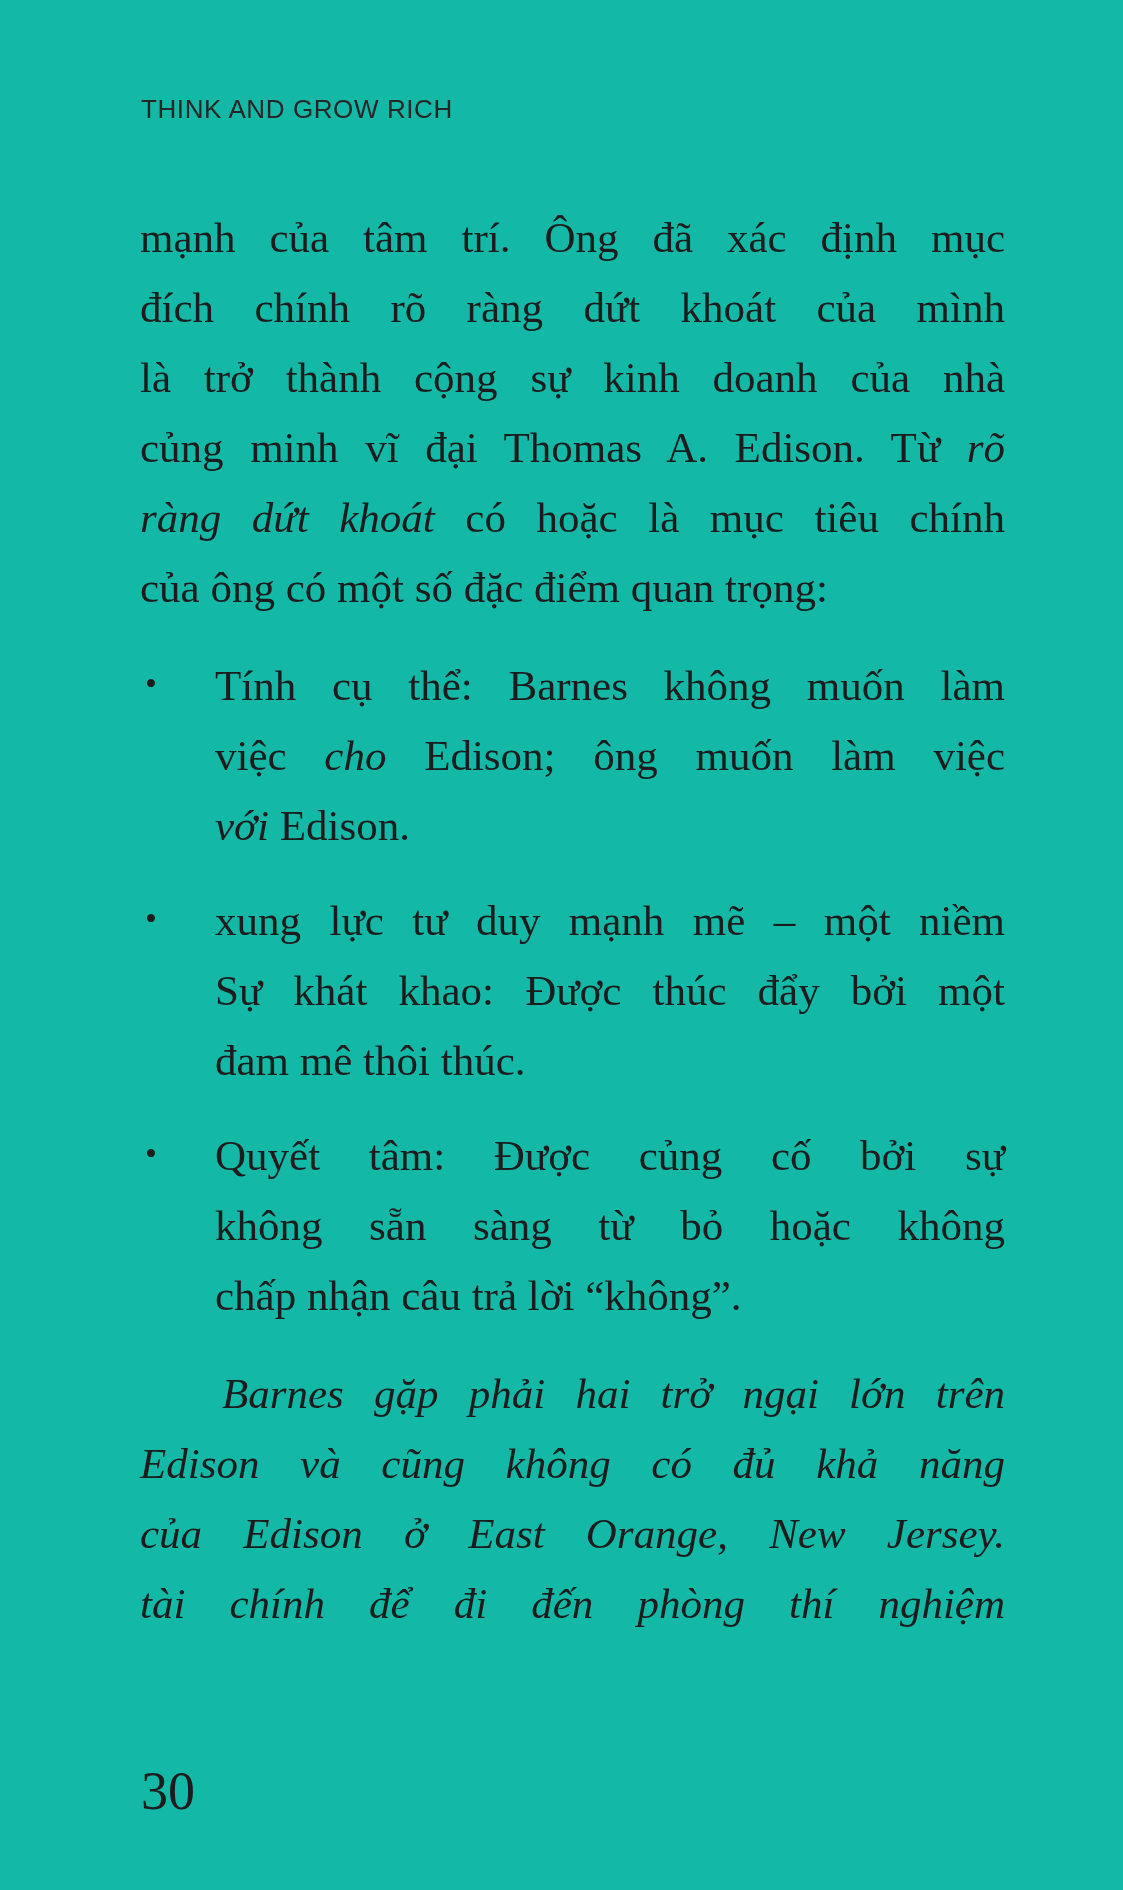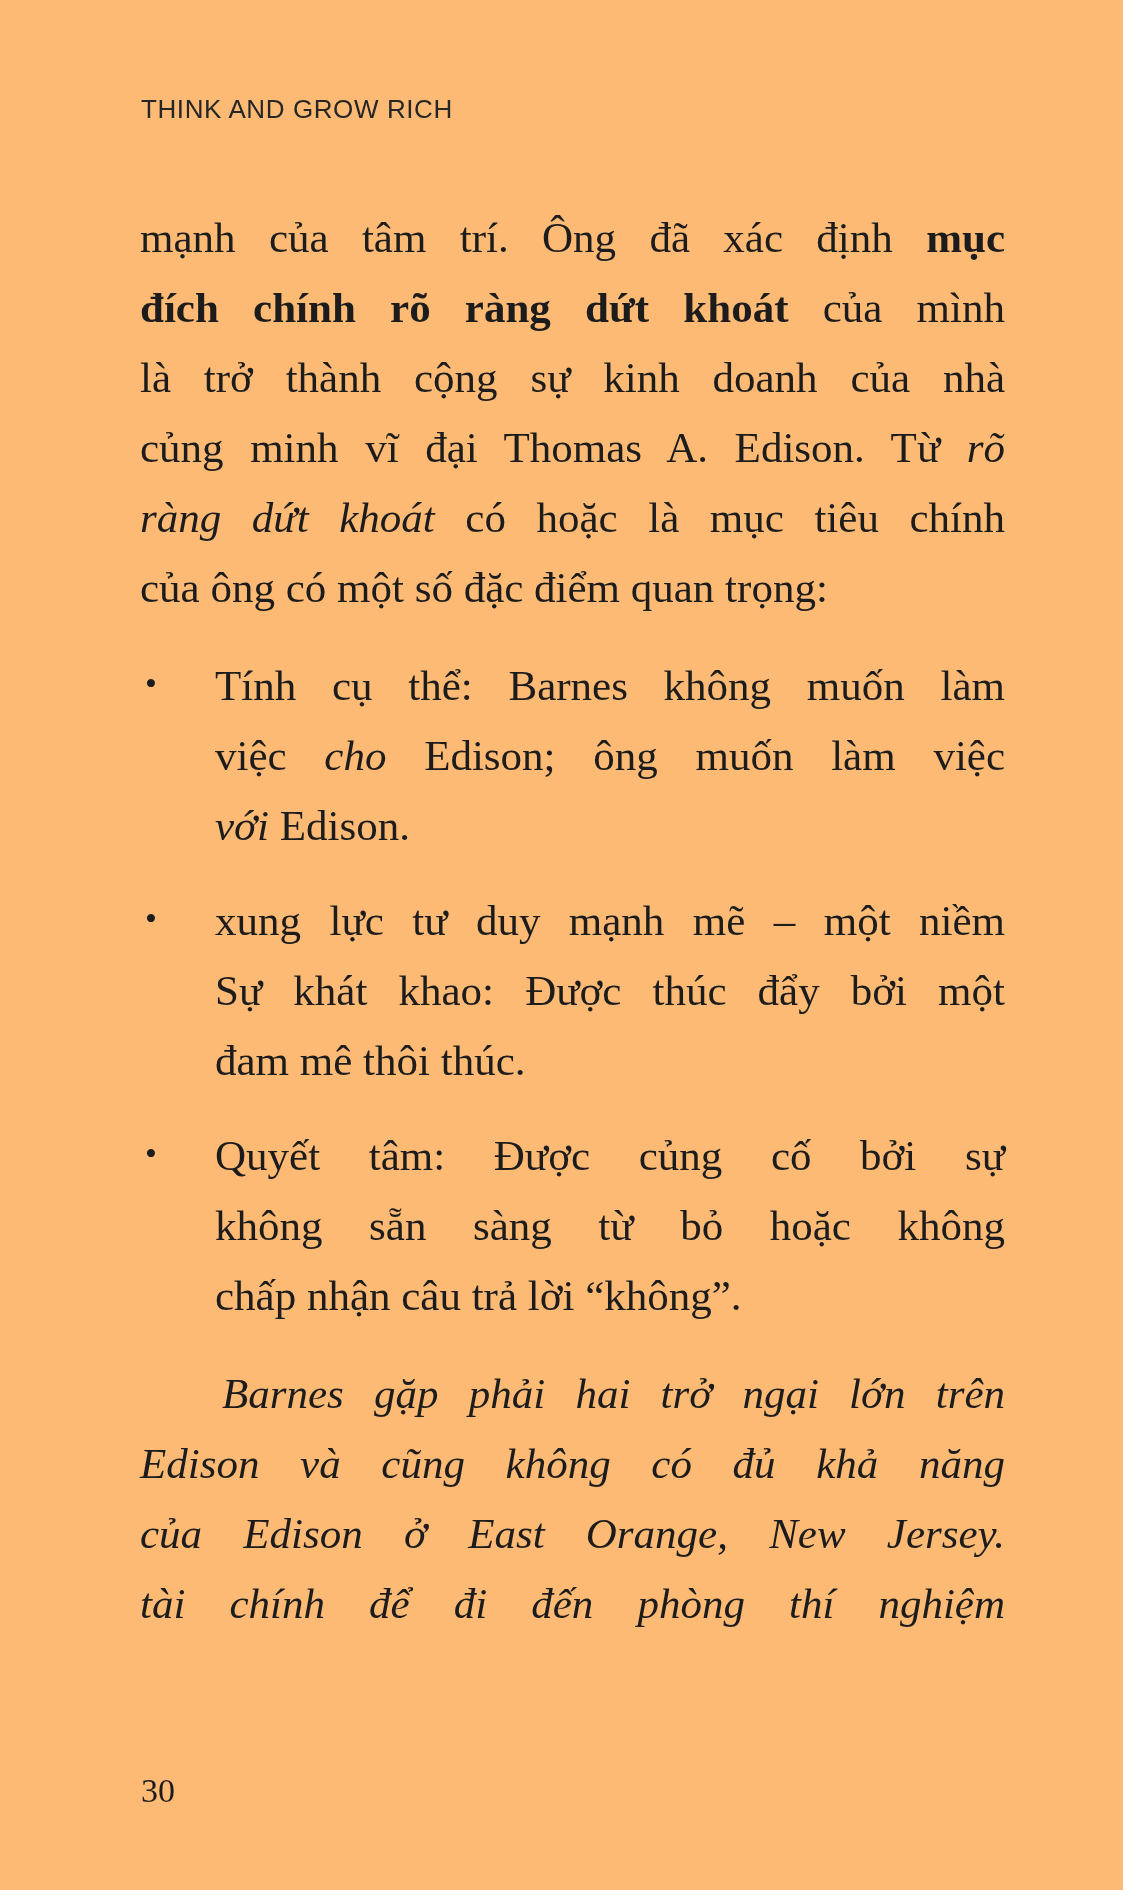--- a/index.html
+++ b/index.html
@@ -1,20 +1,20 @@
 <!DOCTYPE html>
 <html><head>
 <meta charset="utf-8">
 <style>
   html,body { margin:0; padding:0; }
   .page {
     position: relative;
     width: 1123px;
     height: 1890px;
-    background: #fdba74;
+    background: #14b8a6;
     color: #1c1c1c;
     overflow: hidden;
     font-family: "Liberation Serif", "DejaVu Serif", serif;
   }
   .running-head {
     position: absolute;
     left: 141px;
     top: 94px;
     font-family: "Liberation Sans", "DejaVu Sans", sans-serif;
     font-size: 26px;
@@ -34,21 +34,21 @@
     height: 70px;
     line-height: 70px;
     white-space: normal;
     overflow: visible;
   }
   .line.j {
     text-align: justify;
     text-align-last: justify;
     text-justify: inter-word;
   }
-  .b { font-weight: bold; }
+  .b { font-weight: normal; }
   .i { font-style: italic; }
   #paragraph1 { margin-bottom: 28px; }
   .bullet {
     position: relative;
     padding-left: 75px;
     margin-bottom: 25px;
   }
   .bullet-marker {
     position: absolute;
     left: 5px;
@@ -60,21 +60,21 @@
     text-align: left;
   }
   #paragraph2 { margin-top: 28px; font-style: italic; }
   #paragraph2 .line:first-child { text-indent: 82px; }
   .page-number {
     position: absolute;
     left: 141px;
     top: 1756px;
     height: 70px;
     line-height: 70px;
-    font-size: 34px;
+    font-size: 54px;
     color: #1c1c1c;
   }
 </style>
 </head>
 <body>
 
 <div class="page">
 
   <div class="running-head">THINK AND GROW RICH</div>
 

